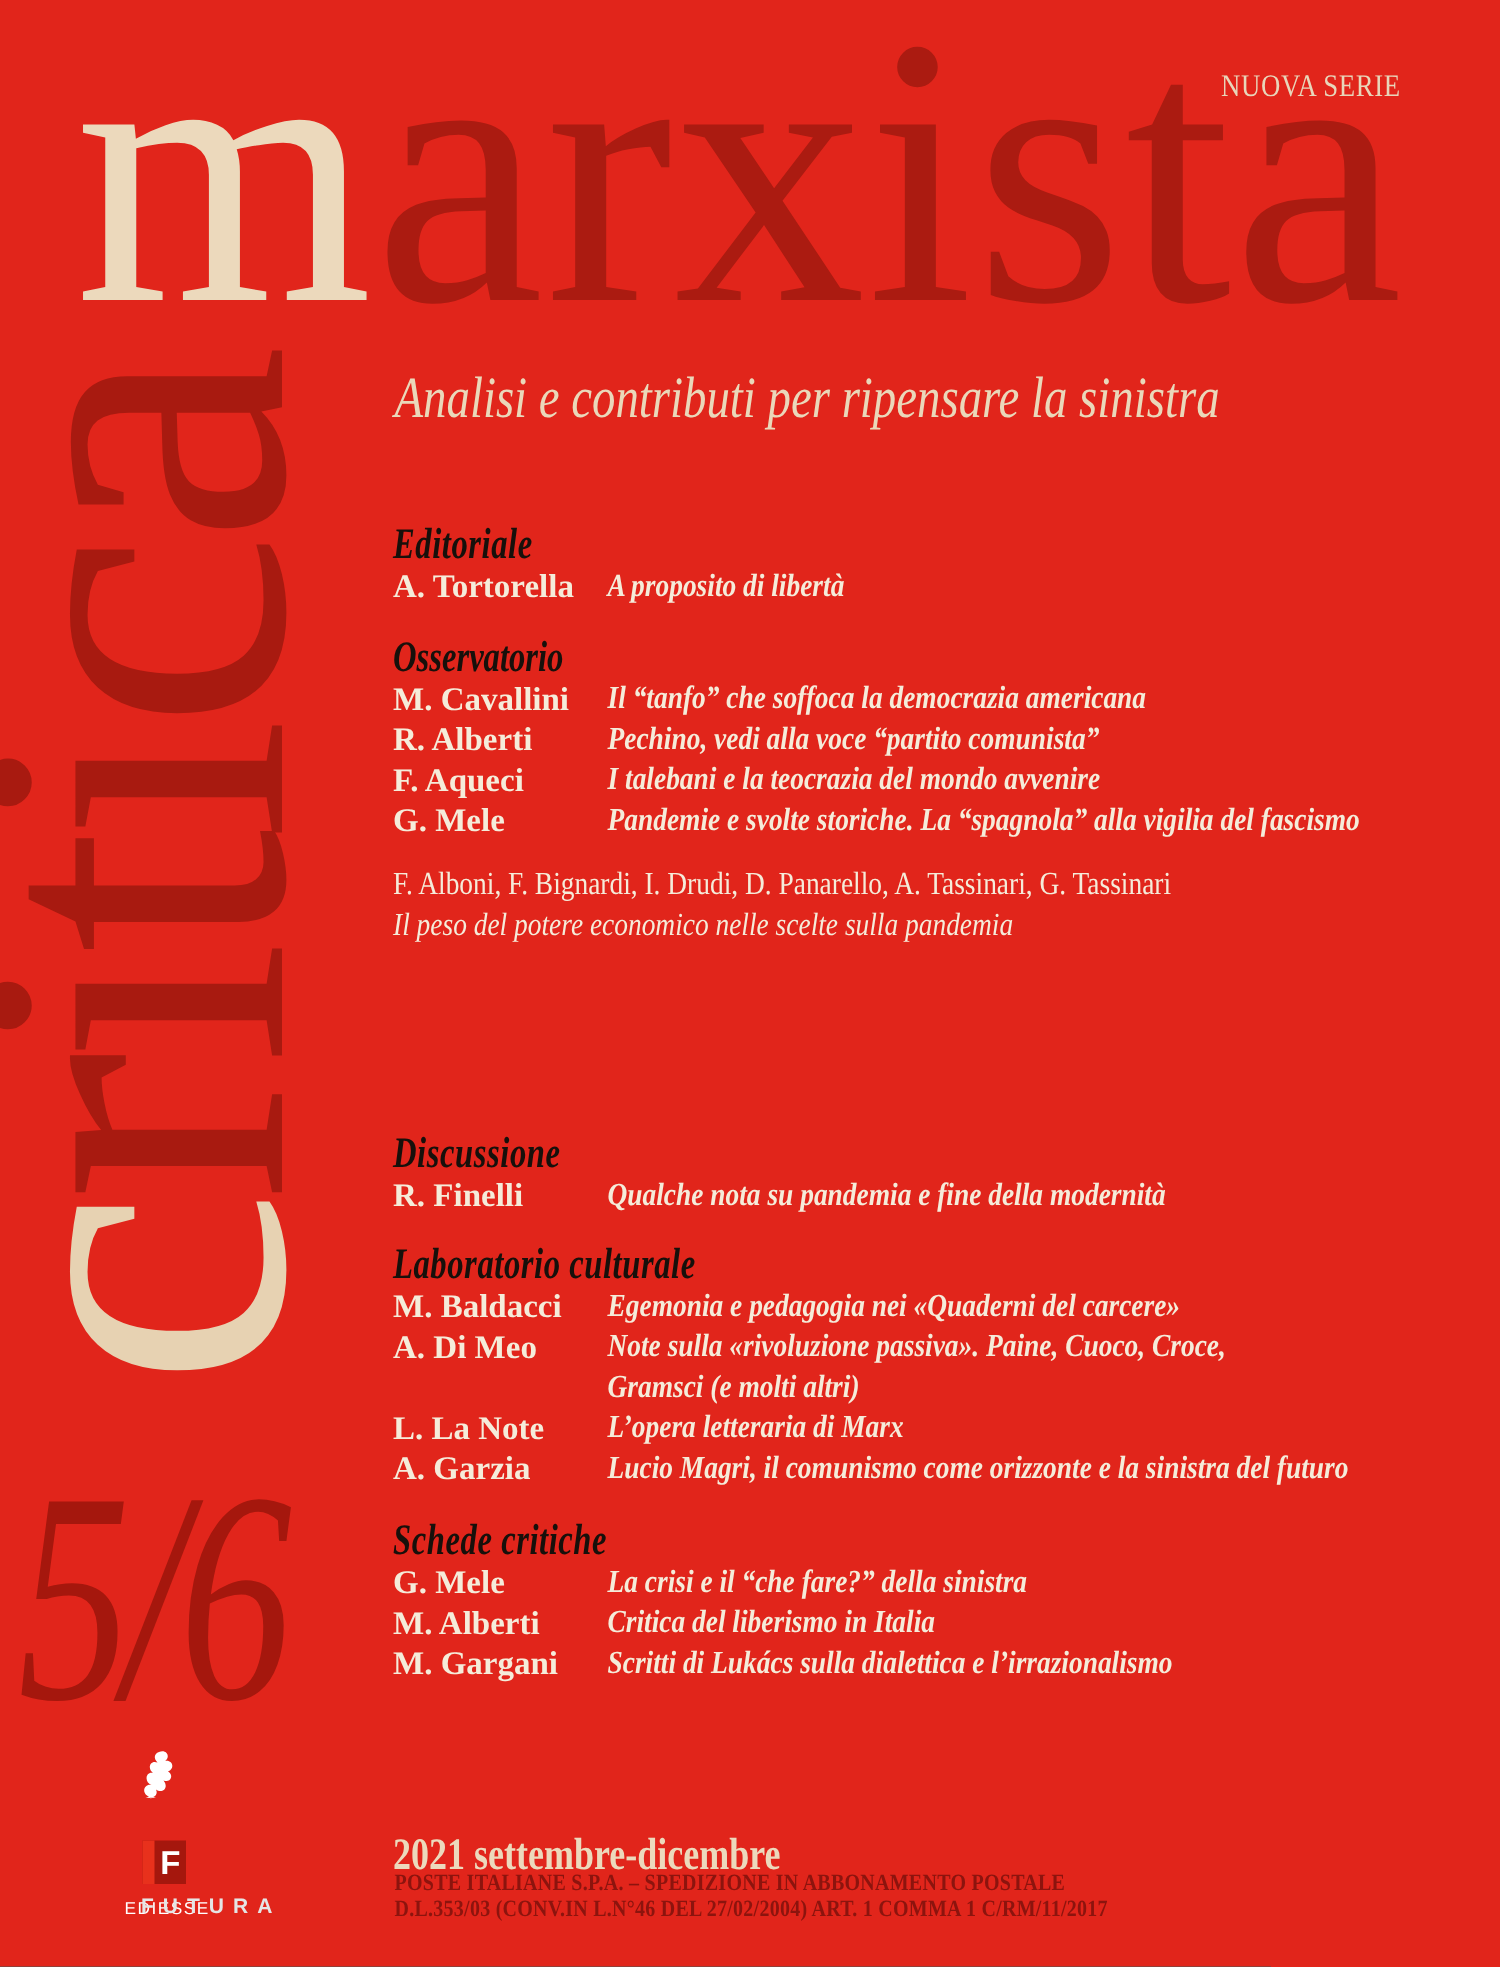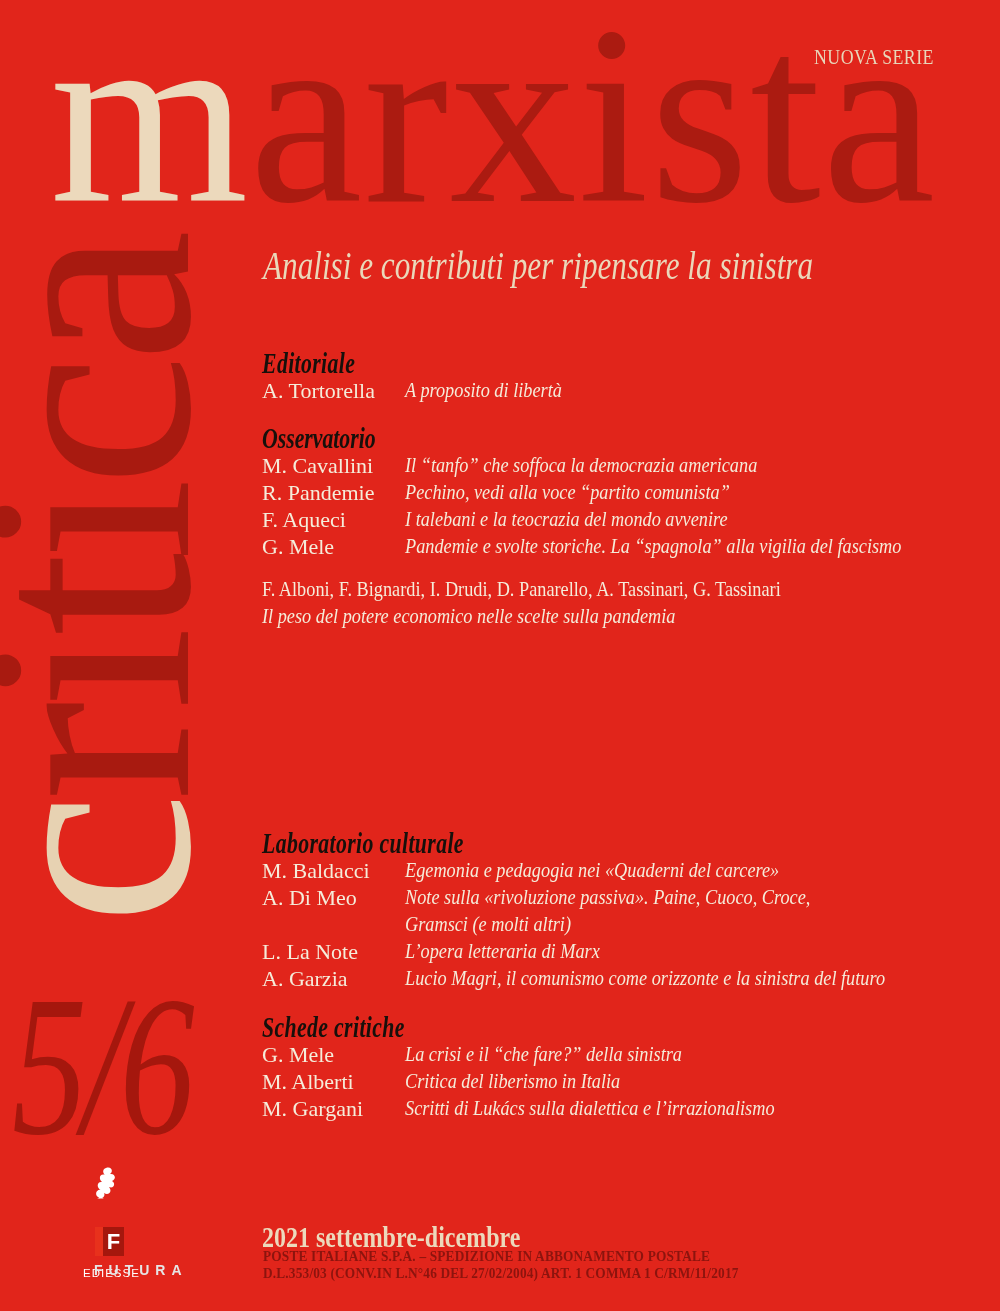--- a/index.html
+++ b/index.html
@@ -39,21 +39,21 @@
   }
   
   .toc-block{position:absolute;left:262px;}
   .toc-head{
     margin:0;font-size:29px;line-height:27px;font-weight:bold;font-style:italic;
     color:#17100b;transform:scaleX(.75);transform-origin:left top;white-space:nowrap;
   }
   .sec-editoriale  .toc-head,.sec-discussione .toc-head,
   .sec-capitalismo .toc-head,.sec-laboratorio .toc-head,
   .sec-schede .toc-head{letter-spacing:.5px;}
-  .row{display:flex;align-items:flex-start;line-height:27px;}
+  .row{display:flex;align-items:flex-start;line-height:27px;font-weight:bold;}
   .author{
     flex:none;width:143px;font-size:22px;color:#f5ecda;white-space:nowrap;
   }
   .title,.plainline{
     font-size:21.5px;font-style:italic;color:#f5ecda;
     transform:scaleX(.85);transform-origin:left top;white-space:nowrap;
   }
   .plainline{display:block;line-height:27px;}
   .roman{font-style:normal;}
   .titles .title{display:block;line-height:27px;}
@@ -109,39 +109,46 @@
     </div>
   </section>
 
   <section class="toc-block sec-osservatorio" style="top:425px">
     <h2 class="toc-head">Osservatorio</h2>
     <div class="row">
       <span class="author">M. Cavallini</span>
       <span class="title">Il “tanfo” che soffoca la democrazia americana</span>
     </div>
     <div class="row">
-      <span class="author">R. Pandemie</span>
+      <span class="author">R. Alberti</span>
       <span class="title">Pechino, vedi alla voce “partito comunista”</span>
     </div>
     <div class="row">
       <span class="author">F. Aqueci</span>
       <span class="title">I talebani e la teocrazia del mondo avvenire</span>
     </div>
     <div class="row">
       <span class="author">G. Mele</span>
       <span class="title">Pandemie e svolte storiche. La “spagnola” alla vigilia del fascismo</span>
     </div>
   </section>
 
   <section class="toc-block sec-pandemia" style="top:576px">
     <span class="plainline roman">F. Alboni, F. Bignardi, I. Drudi, D. Panarello, A. Tassinari, G. Tassinari</span>
     <span class="plainline">Il peso del potere economico nelle scelte sulla pandemia</span>
   </section>
 
 
+  <section class="toc-block sec-discussione" style="top:756px">
+    <h2 class="toc-head">Discussione</h2>
+    <div class="row">
+      <span class="author">R. Finelli</span>
+      <span class="title">Qualche nota su pandemia e fine della modernità</span>
+    </div>
+  </section>
 
   <section class="toc-block sec-laboratorio" style="top:830px">
     <h2 class="toc-head">Laboratorio culturale</h2>
     <div class="row">
       <span class="author">M. Baldacci</span>
       <span class="title">Egemonia e pedagogia nei «Quaderni del carcere»</span>
     </div>
     <div class="row">
       <span class="author">A. Di Meo</span>
       <div class="titles">

